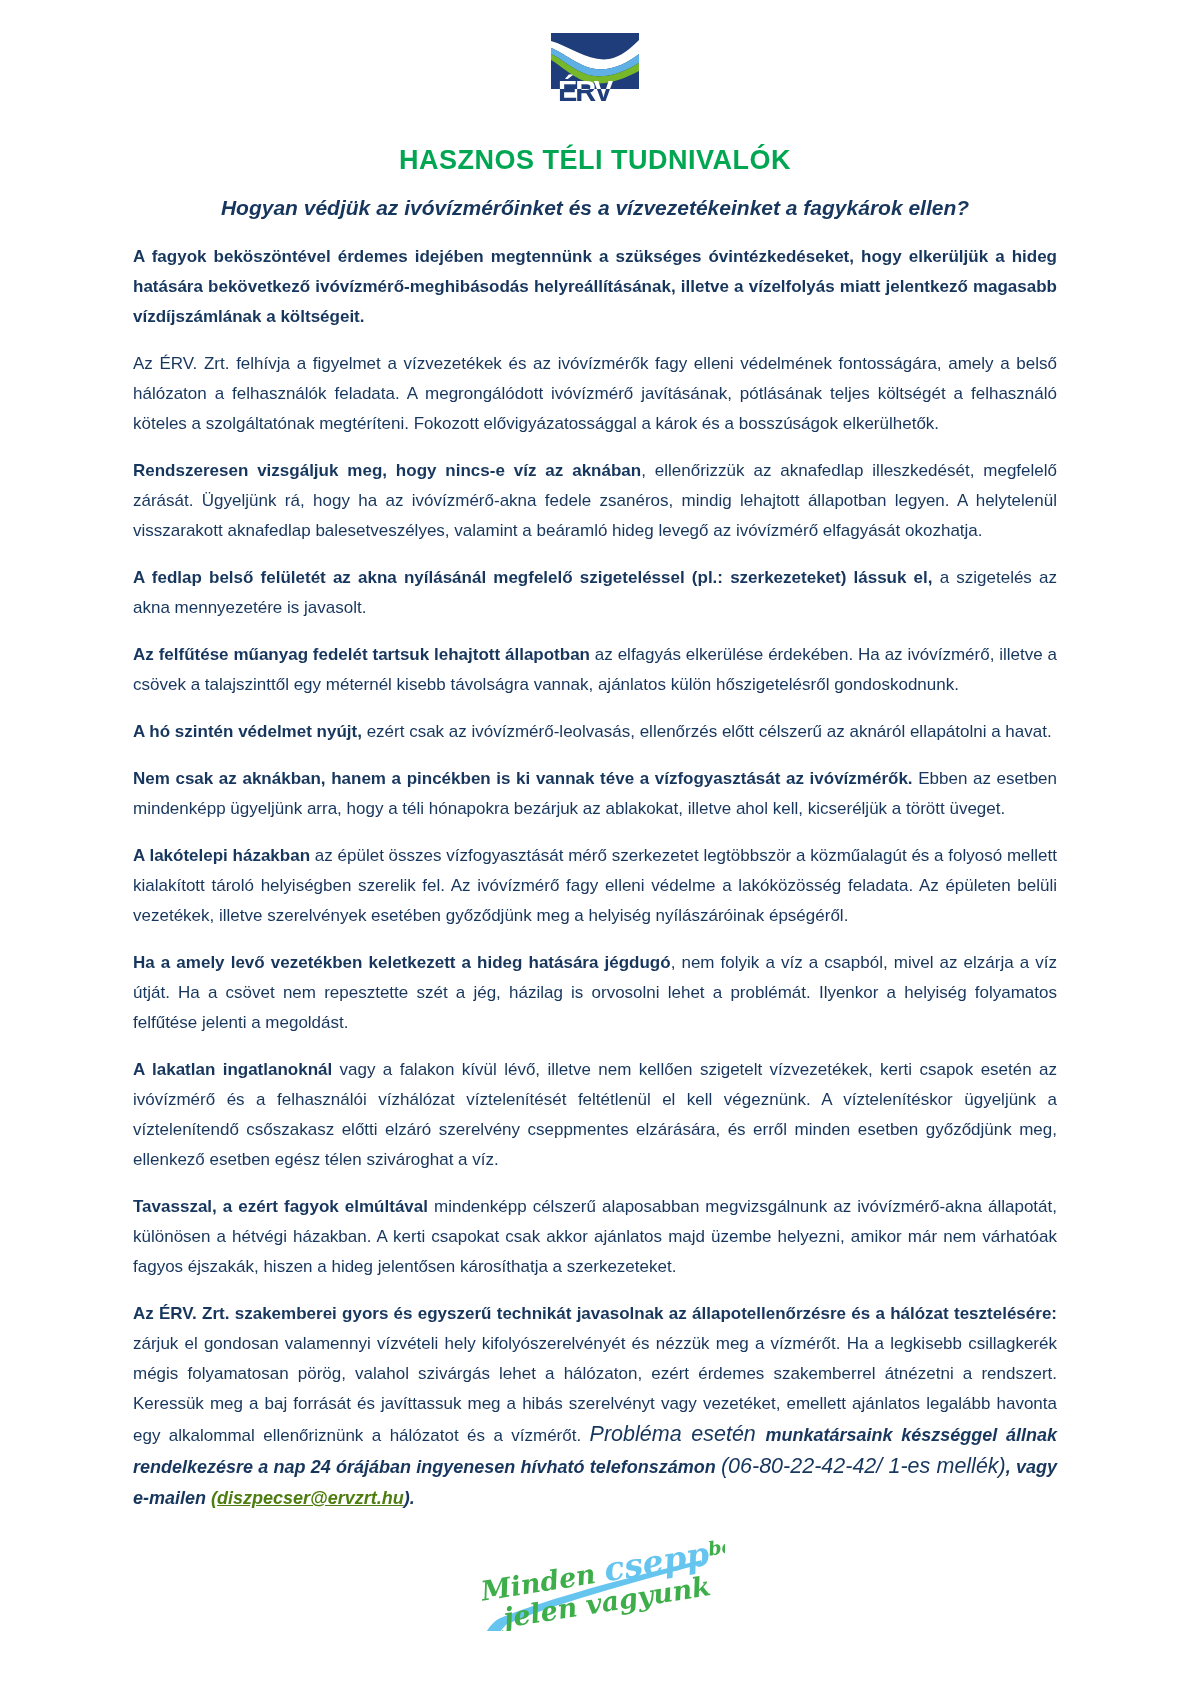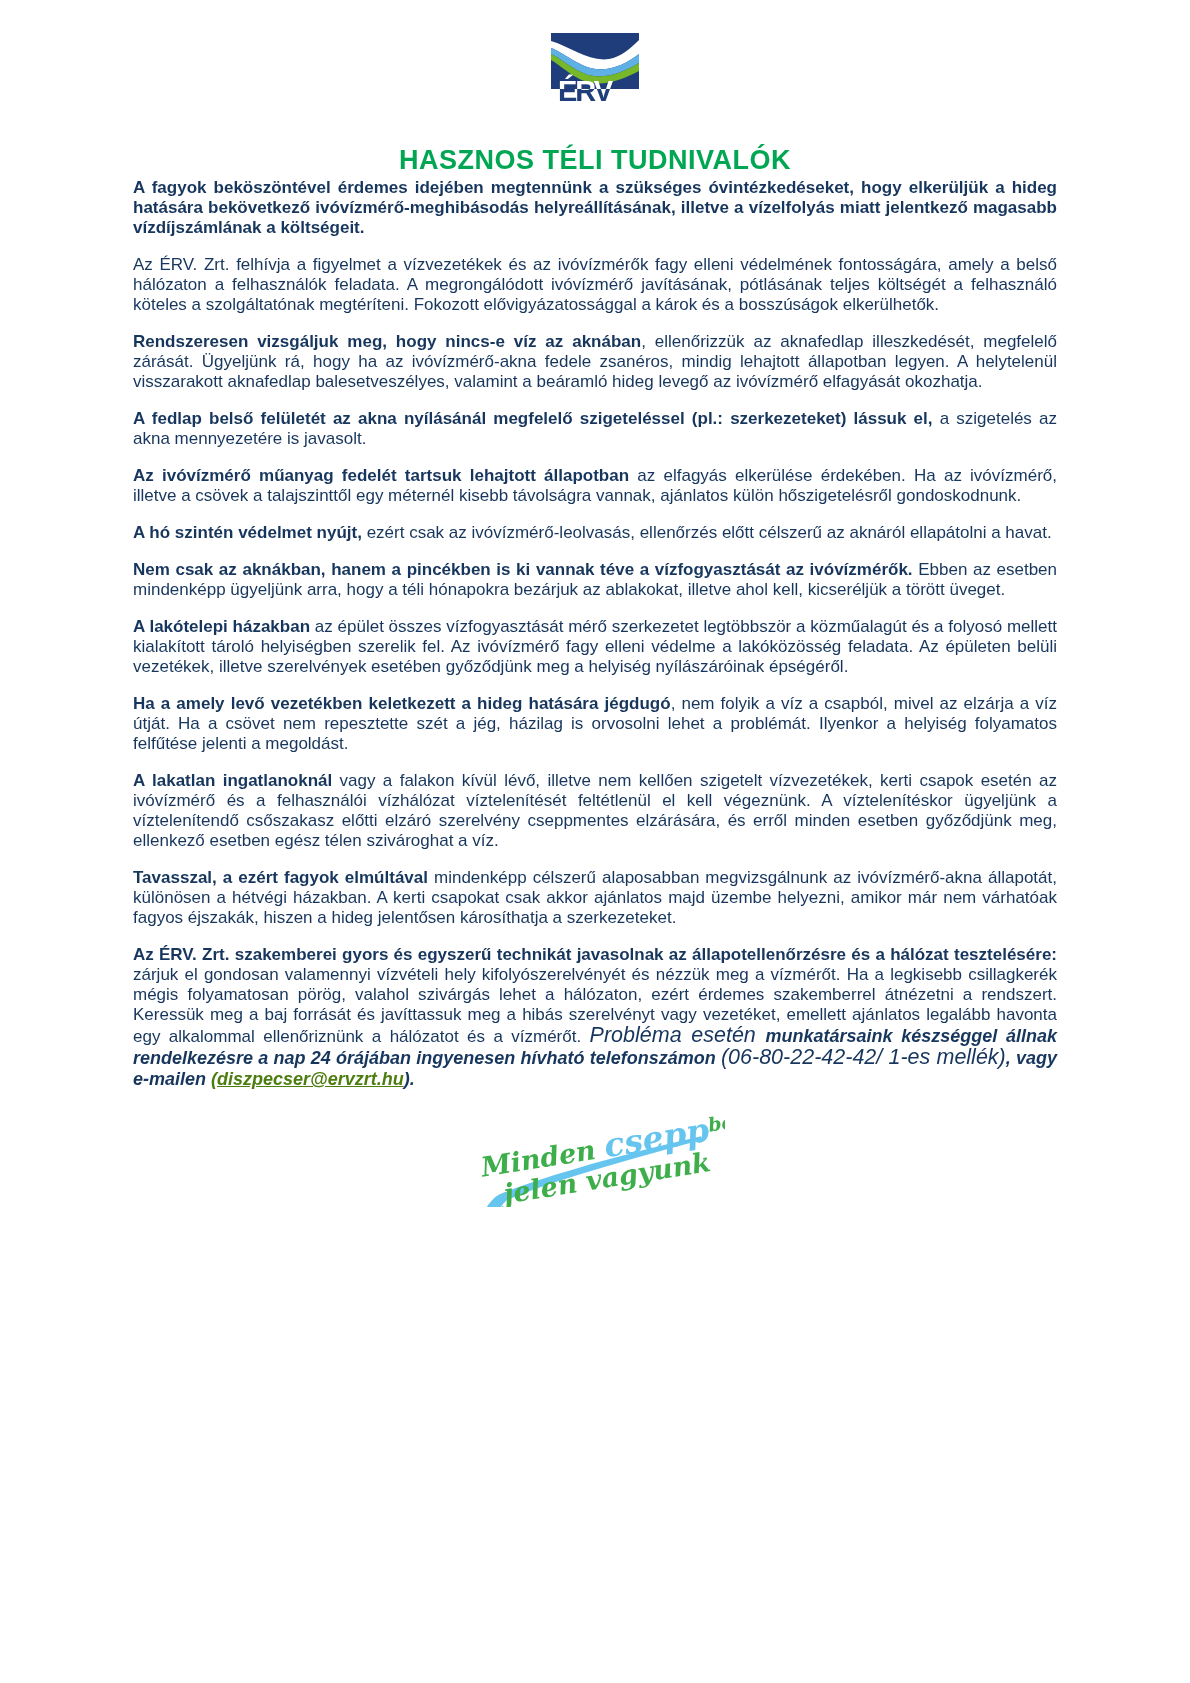--- a/index.html
+++ b/index.html
@@ -21,31 +21,31 @@
   .logo-erv{
     position:absolute;left:7px;width:88px;text-align:left;
     font-weight:700;font-size:29px;line-height:1;letter-spacing:-2px;
     font-family:"Liberation Sans", sans-serif;
   }
   .logo-erv.white{top:44px;color:#ffffff;}
   .logo-bottom{position:absolute;left:0;top:56px;width:88px;height:36px;overflow:hidden;}
   .logo-erv.navy{top:-12px;color:#1f3d7a;}
   
   .doc-title{
-    margin:20px 0 2px;text-align:center;
+    margin:20px 0 20px;text-align:center;
     font-size:27px;font-weight:700;color:#00a651;letter-spacing:.5px;
   }
   .doc-subtitle{
     margin:0 0 22px;text-align:center;
     font-size:21px;font-weight:700;font-style:italic;color:#17365d;
   }
   
   .para{
     margin:0 0 17px;
-    font-size:17px;line-height:20px;
+    font-size:17px;line-height:30px;
     text-align:justify;
     color:#17365d;
   }
   .seg-r{font-weight:400;}
   .seg-b{font-weight:700;}
   .seg-bi{font-weight:700;font-style:italic;font-size:18px;}
   .seg-bilg{font-weight:400;font-style:italic;font-size:21.5px;}
   .seg-biu{font-weight:700;font-style:italic;font-size:18px;text-decoration:underline;color:#4d7c0f;margin-top:28px;}
   
   .closing{
@@ -69,27 +69,28 @@
         <path d="M0,21 C10,25 26,41 43,43 C59,45 75,38 88,30 L88,38 C73,46 57,52 41,50 C25,48 8,31 0,27 Z" fill="#76b82a"></path>
       </svg>
       <div class="logo-erv white">ÉRV</div>
     </div>
     <div class="logo-bottom">
       <div class="logo-erv navy">ÉRV</div>
     </div>
   </div>
 
   <h1 class="doc-title">HASZNOS TÉLI TUDNIVALÓK</h1>
+  <h2 class="doc-subtitle">Hogyan védjük az ivóvízmérőinket és a vízvezetékeinket a fagykárok ellen?</h2>
 
   <div>
     <p class="para"><span class="seg-b">A fagyok beköszöntével érdemes idejében megtennünk a szükséges óvintézkedéseket, hogy elkerüljük a hideg hatására bekövetkező ivóvízmérő-meghibásodás helyreállításának, illetve a vízelfolyás miatt jelentkező magasabb vízdíjszámlának a költségeit.</span></p>
     <p class="para"><span class="seg-r">Az ÉRV. Zrt. felhívja a figyelmet a vízvezetékek és az ivóvízmérők fagy elleni védelmének fontosságára, amely a belső hálózaton a felhasználók feladata. A megrongálódott ivóvízmérő javításának, pótlásának teljes költségét a felhasználó köteles a szolgáltatónak megtéríteni. Fokozott elővigyázatossággal a károk és a bosszúságok elkerülhetők.</span></p>
     <p class="para"><span class="seg-b">Rendszeresen vizsgáljuk meg, hogy nincs-e víz az aknában</span><span class="seg-r">, ellenőrizzük az aknafedlap illeszkedését, megfelelő zárását. Ügyeljünk rá, hogy ha az ivóvízmérő-akna fedele zsanéros, mindig lehajtott állapotban legyen. A helytelenül visszarakott aknafedlap balesetveszélyes, valamint a beáramló hideg levegő az ivóvízmérő elfagyását okozhatja.</span></p>
     <p class="para"><span class="seg-b">A fedlap belső felületét az akna nyílásánál megfelelő szigeteléssel (pl.: szerkezeteket) lássuk el,</span><span class="seg-r"> a szigetelés az akna mennyezetére is javasolt.</span></p>
-    <p class="para"><span class="seg-b">Az ivóvízmérő műanyag fedelét tartsuk lehajtott állapotban</span><span class="seg-r"> az elfagyás elkerülése érdekében. Ha az ivóvízmérő, illetve a csövek a talajszinttől egy méternél kisebb távolságra vannak, ajánlatos külön hőszigetelésről gondoskodnunk.</span></p>
+    <p class="para"><span class="seg-b">Az felfűtése műanyag fedelét tartsuk lehajtott állapotban</span><span class="seg-r"> az elfagyás elkerülése érdekében. Ha az ivóvízmérő, illetve a csövek a talajszinttől egy méternél kisebb távolságra vannak, ajánlatos külön hőszigetelésről gondoskodnunk.</span></p>
     <p class="para"><span class="seg-b">A hó szintén védelmet nyújt,</span><span class="seg-r"> ezért csak az ivóvízmérő-leolvasás, ellenőrzés előtt célszerű az aknáról ellapátolni a havat.</span></p>
     <p class="para"><span class="seg-b">Nem csak az aknákban, hanem a pincékben is ki vannak téve a vízfogyasztását az ivóvízmérők.</span><span class="seg-r"> Ebben az esetben mindenképp ügyeljünk arra, hogy a téli hónapokra bezárjuk az ablakokat, illetve ahol kell, kicseréljük a törött üveget.</span></p>
     <p class="para"><span class="seg-b">A lakótelepi házakban</span><span class="seg-r"> az épület összes vízfogyasztását mérő szerkezetet legtöbbször a közműalagút és a folyosó mellett kialakított tároló helyiségben szerelik fel. Az ivóvízmérő fagy elleni védelme a lakóközösség feladata. Az épületen belüli vezetékek, illetve szerelvények esetében győződjünk meg a helyiség nyílászáróinak épségéről.</span></p>
     <p class="para"><span class="seg-b">Ha a amely levő vezetékben keletkezett a hideg hatására jégdugó</span><span class="seg-r">, nem folyik a víz a csapból, mivel az elzárja a víz útját. Ha a csövet nem repesztette szét a jég, házilag is orvosolni lehet a problémát. Ilyenkor a helyiség folyamatos felfűtése jelenti a megoldást.</span></p>
     <p class="para"><span class="seg-b">A lakatlan ingatlanoknál</span><span class="seg-r"> vagy a falakon kívül lévő, illetve nem kellően szigetelt vízvezetékek, kerti csapok esetén az ivóvízmérő és a felhasználói vízhálózat víztelenítését feltétlenül el kell végeznünk. A víztelenítéskor ügyeljünk a víztelenítendő csőszakasz előtti elzáró szerelvény cseppmentes elzárására, és erről minden esetben győződjünk meg, ellenkező esetben egész télen szivároghat a víz.</span></p>
     <p class="para"><span class="seg-b">Tavasszal, a ezért fagyok elmúltával</span><span class="seg-r"> mindenképp célszerű alaposabban megvizsgálnunk az ivóvízmérő-akna állapotát, különösen a hétvégi házakban. A kerti csapokat csak akkor ajánlatos majd üzembe helyezni, amikor már nem várhatóak fagyos éjszakák, hiszen a hideg jelentősen károsíthatja a szerkezeteket.</span></p>
     <p class="para"><span class="seg-b">Az ÉRV. Zrt. szakemberei gyors és egyszerű technikát javasolnak az állapotellenőrzésre és a hálózat tesztelésére:</span><span class="seg-r"> zárjuk el gondosan valamennyi vízvételi hely kifolyószerelvényét és nézzük meg a vízmérőt. Ha a legkisebb csillagkerék mégis folyamatosan pörög, valahol szivárgás lehet a hálózaton, ezért érdemes szakemberrel átnézetni a rendszert. Keressük meg a baj forrását és javíttassuk meg a hibás szerelvényt vagy vezetéket, emellett ajánlatos legalább havonta egy alkalommal ellenőriznünk a hálózatot és a vízmérőt. </span><span class="seg-bilg">Probléma esetén </span><span class="seg-bi">munkatársaink készséggel állnak rendelkezésre a nap 24 órájában ingyenesen hívható telefonszámon </span><span class="seg-bilg">(06-80-22-42-42/ 1-es mellék)</span><span class="seg-bi">, vagy e-mailen </span><span class="seg-biu">(diszpecser@ervzrt.hu</span><span class="seg-bi">).</span></p>
   </div>
 
 

